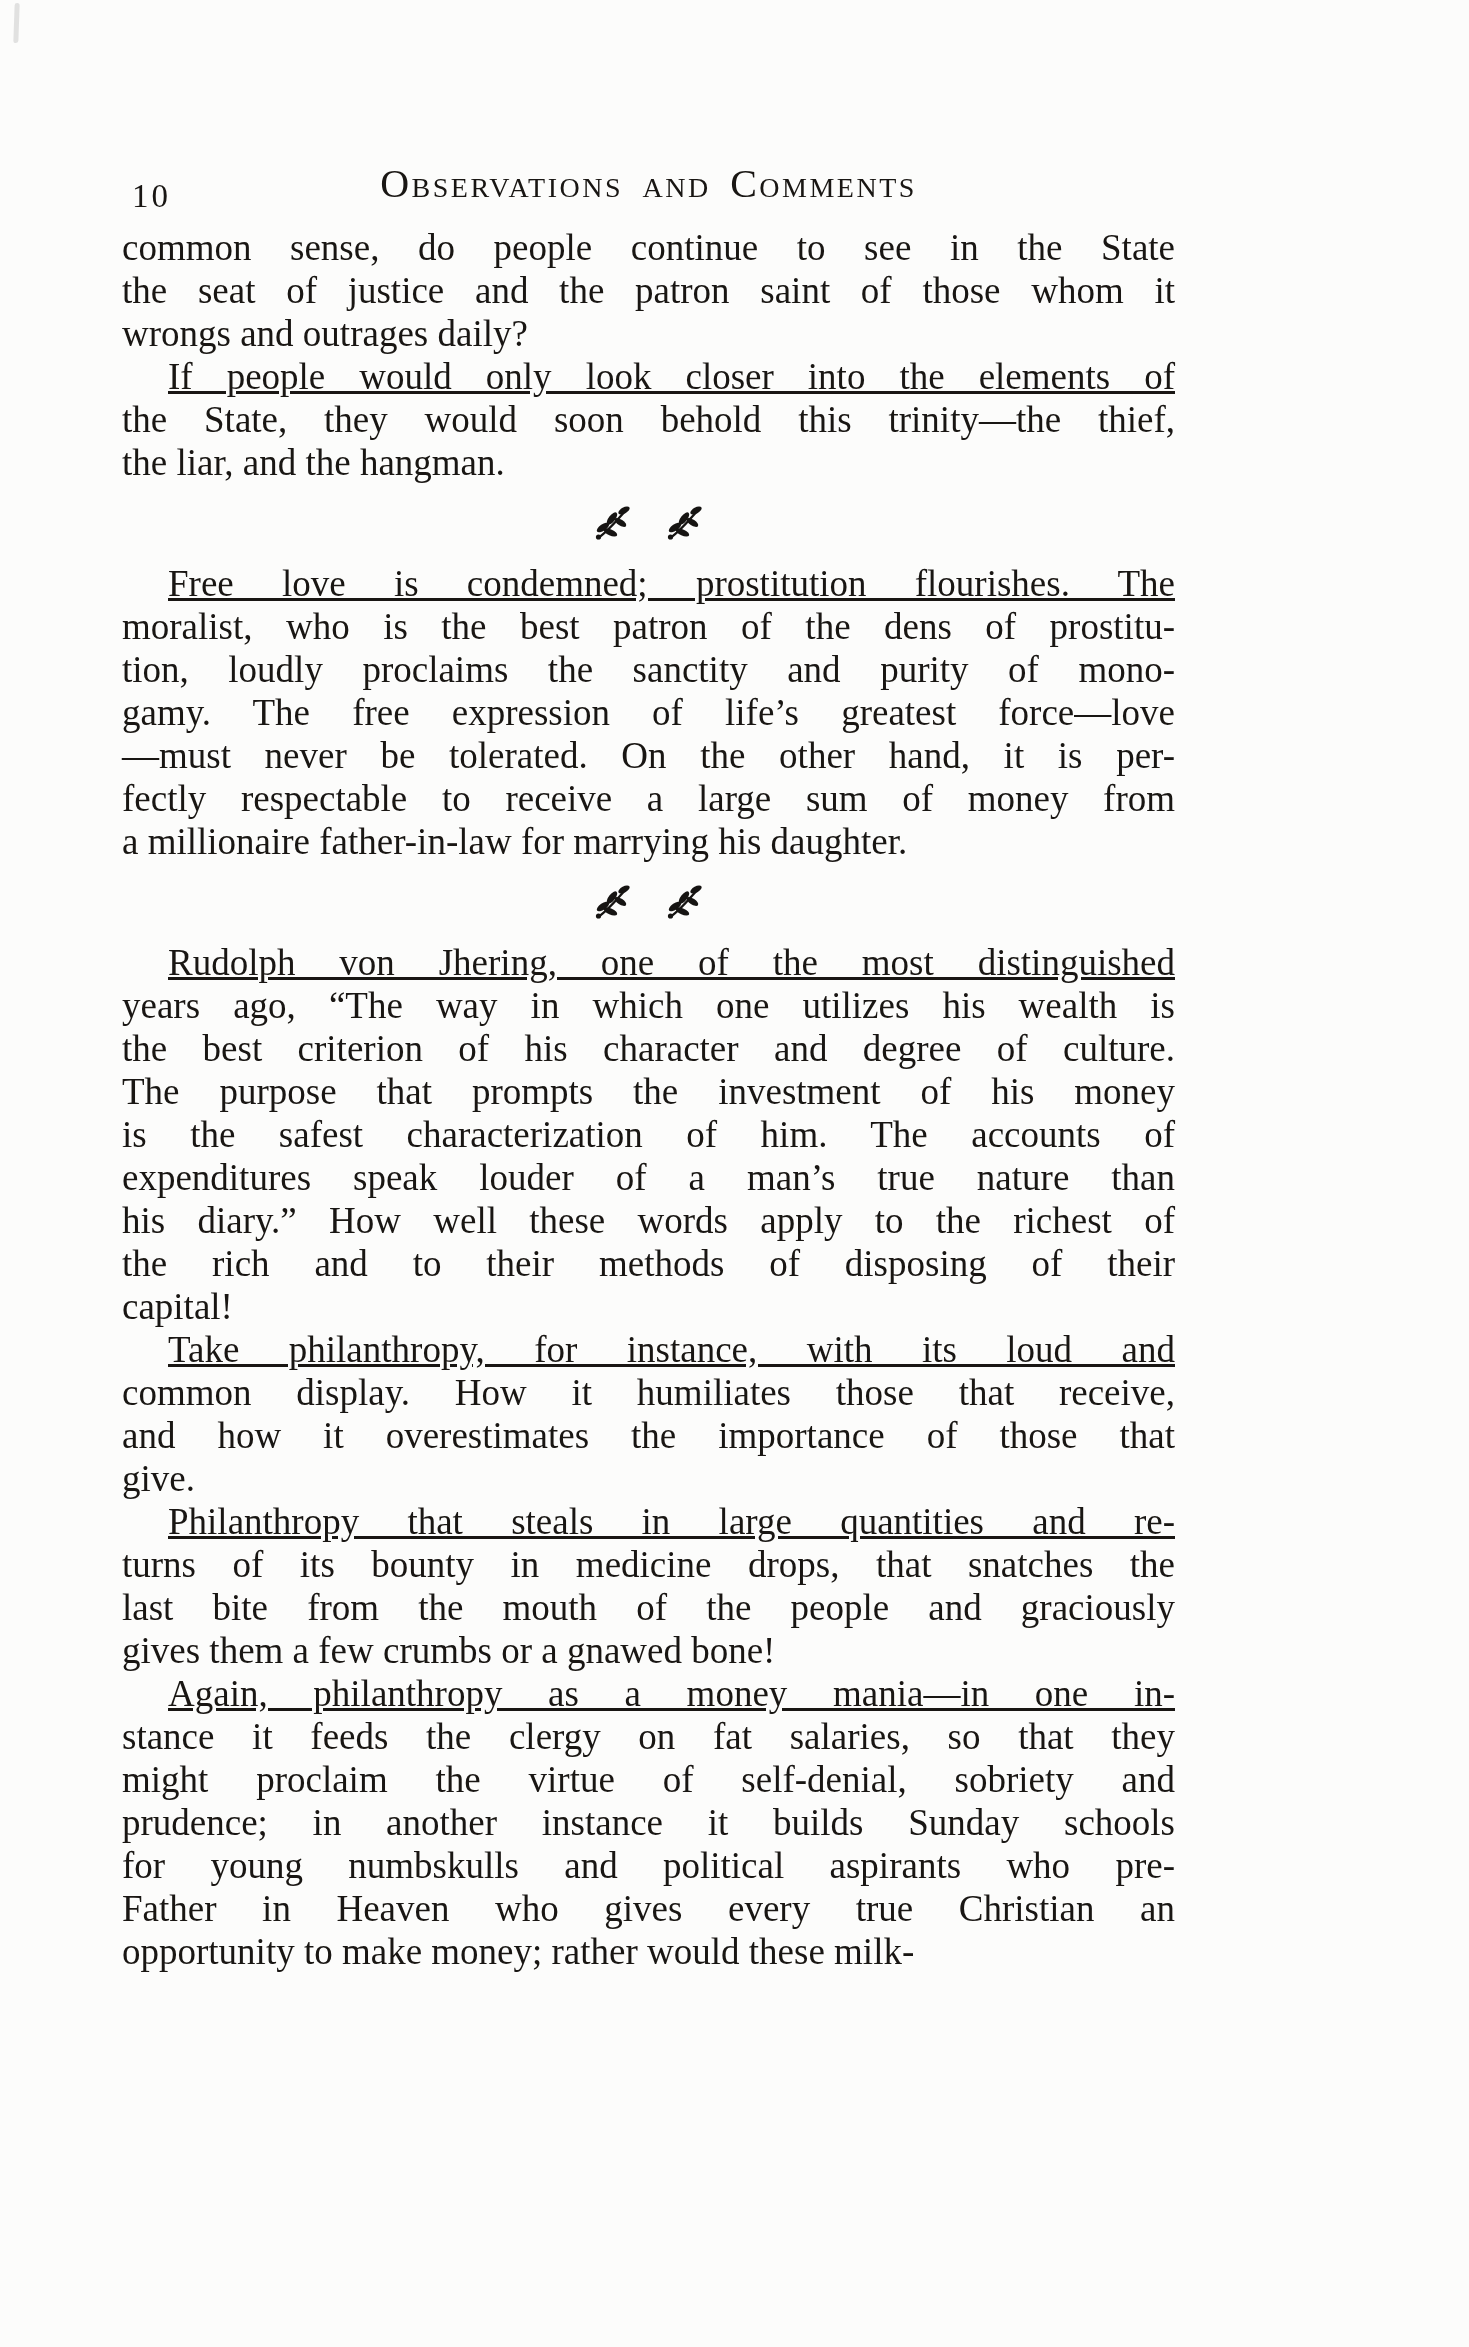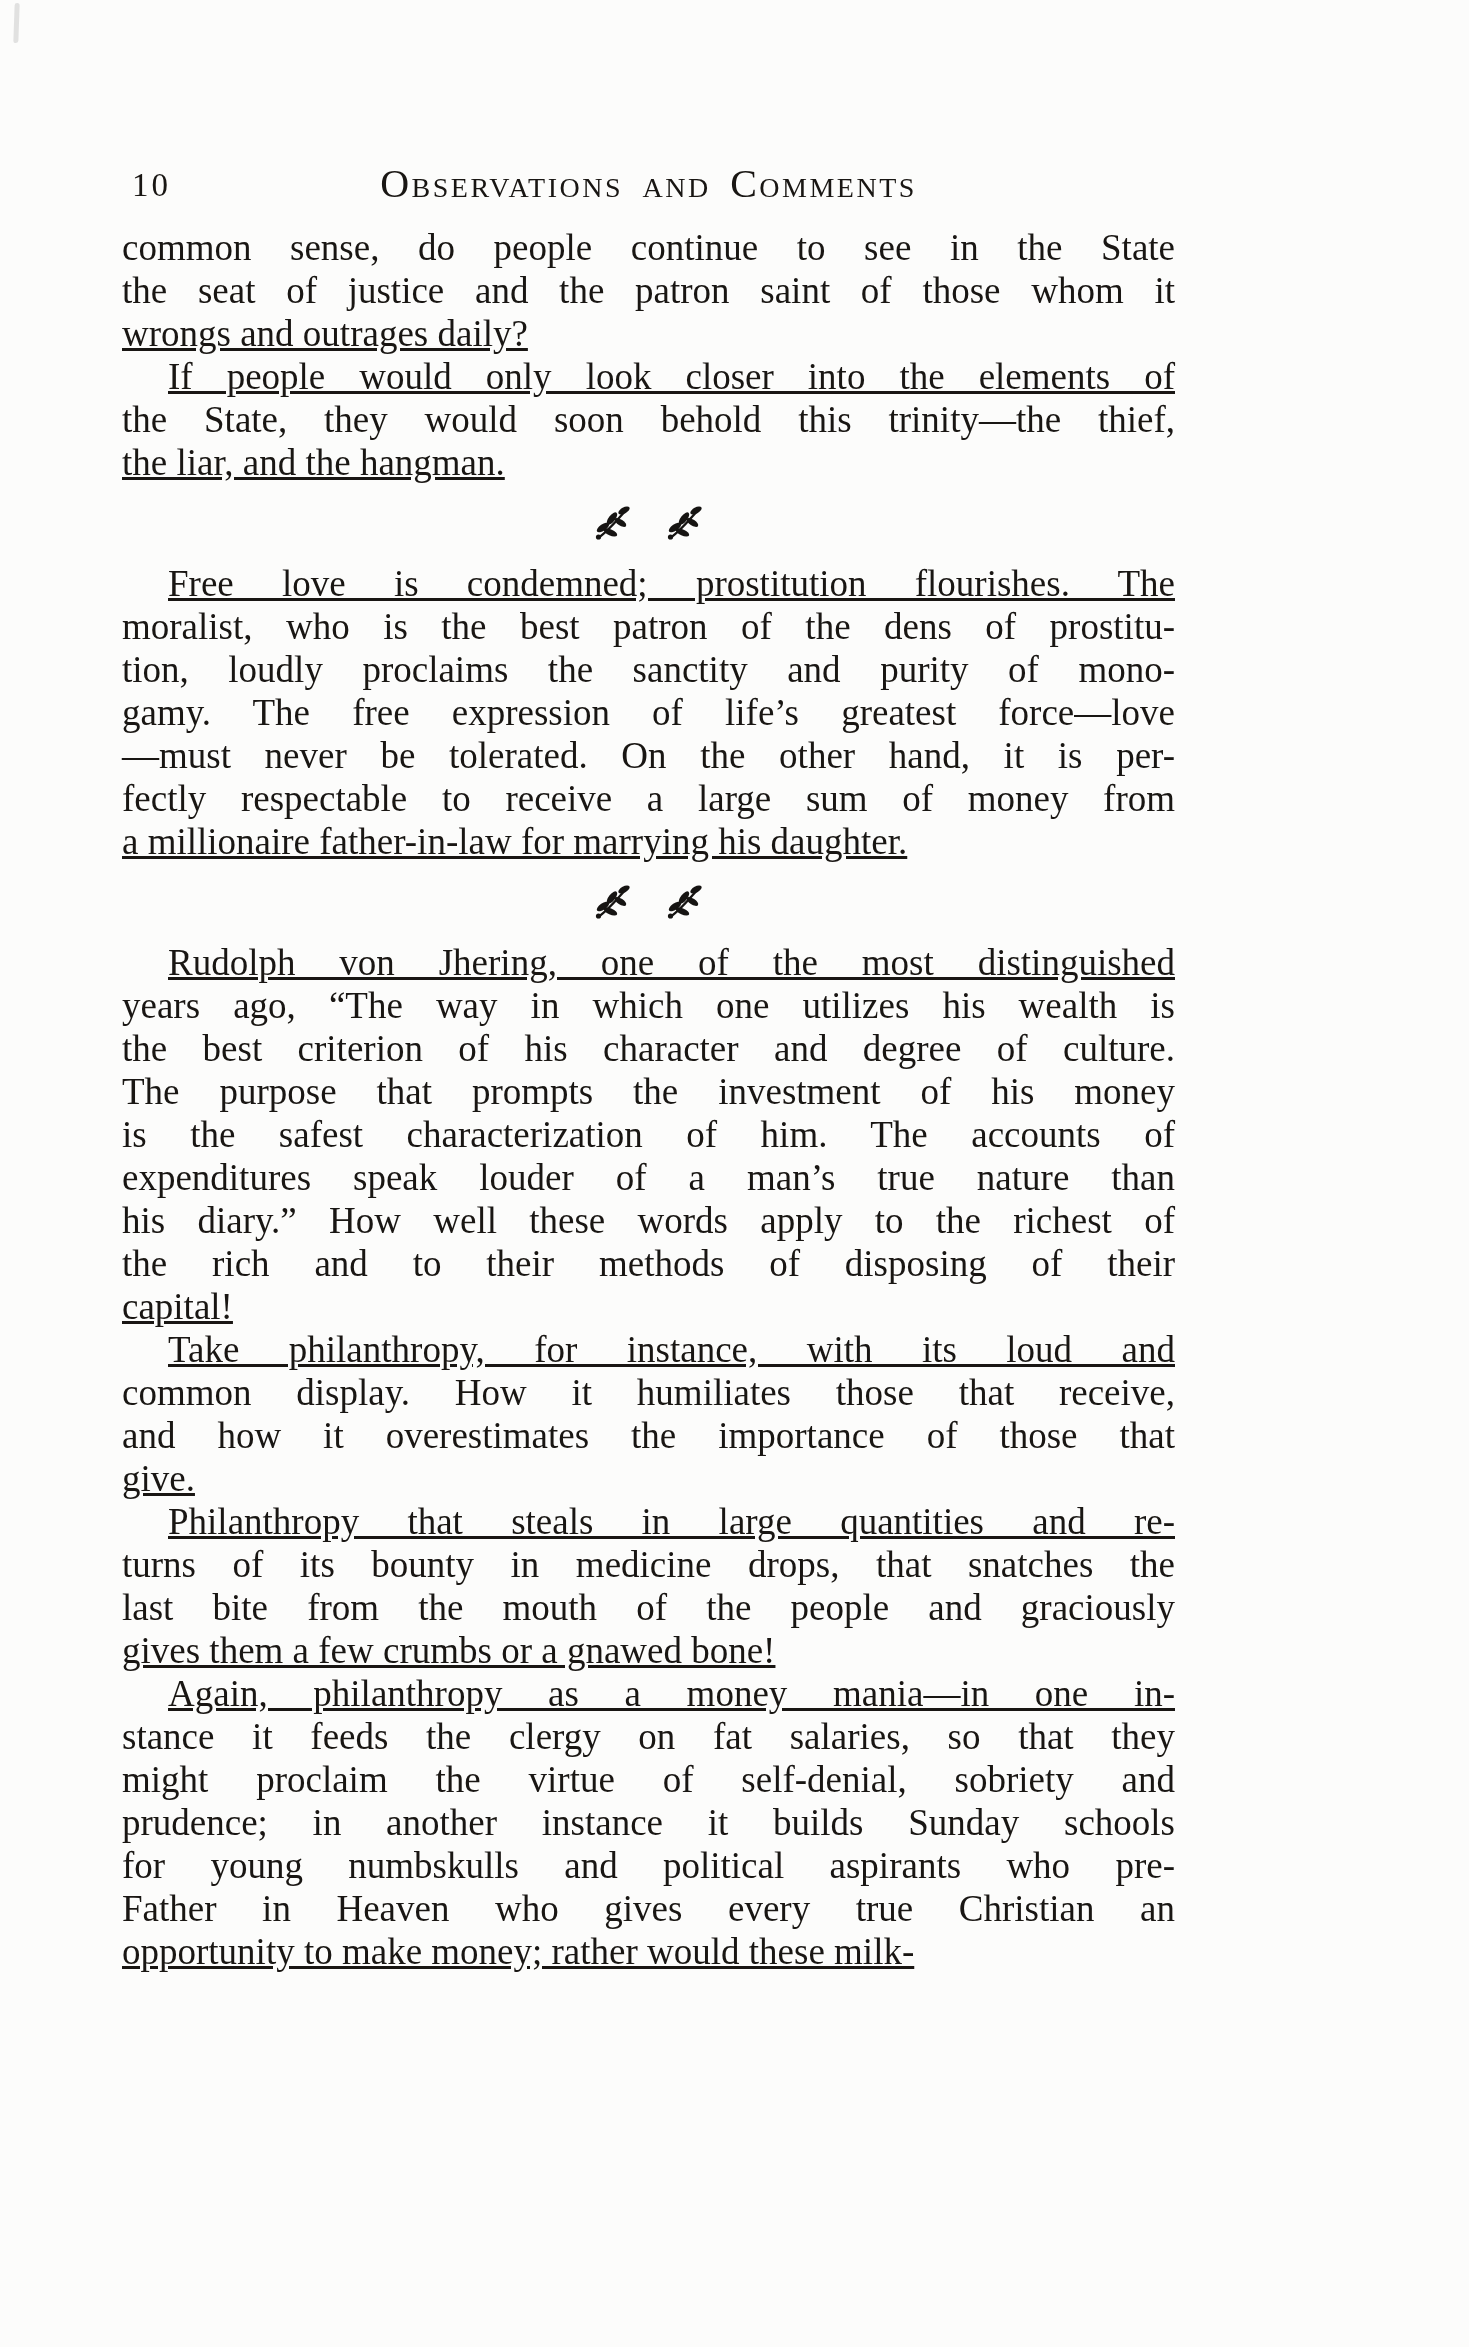--- a/index.html
+++ b/index.html
@@ -6,35 +6,35 @@
   body{
     width:1469px;height:2347px;position:relative;overflow:hidden;
     background:#fcfcfb;color:#191613;
     font-family:"Liberation Serif","DejaVu Serif",serif;
   }
   .scan-artifact{
     position:absolute;left:14px;top:3px;width:5px;height:40px;
     background:#d9d9d9;border-radius:3px;opacity:.8;transform:rotate(2deg);
   }
   .header-number{
-    position:absolute;left:132px;top:169px;
+    position:absolute;left:132px;top:180px;
     font-size:33px;line-height:1;letter-spacing:3px;
   }
   .header-title{
     position:absolute;left:122px;top:164px;width:1053px;
     text-align:center;font-variant:small-caps;
     font-size:40px;line-height:1;letter-spacing:2.5px;word-spacing:7px;
   }
   .page-body{
     position:absolute;left:122px;top:226px;width:1053px;
     font-size:37px;line-height:43px;
   }
   .paragraph{margin:0;}
   .line{text-align:justify;text-align-last:justify;}
-  .line.last{text-align-last:auto;text-decoration:underline;}
+  .line.last{text-align-last:auto;}
   .paragraph.indent .line:first-child{text-indent:46px;text-decoration:underline;}
   .ornament-row{
     height:78px;display:flex;align-items:center;justify-content:center;gap:32px;
   }
   .sprig{width:40px;height:36px;display:block;}
   .sprig .ink{fill:#161412;}
   .sprig .stem{stroke:#161412;stroke-width:2.3;fill:none;stroke-linecap:round;}
 </style>
 </head>
 <body>

